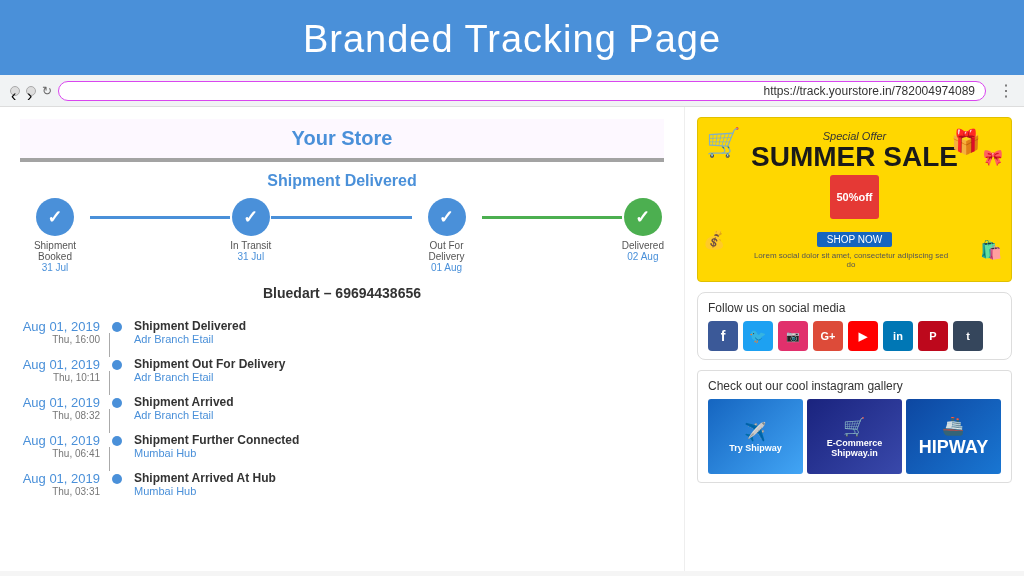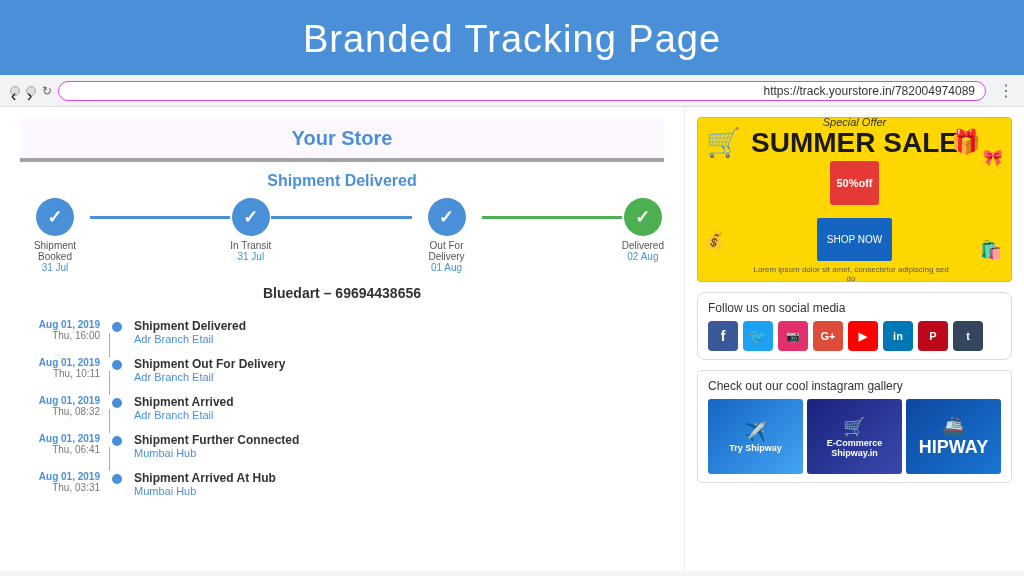--- a/index.html
+++ b/index.html
@@ -164,22 +164,22 @@
       background: #aaa;
     }
     .timeline-item:last-child::before { display: none; }
     .timeline-date {
       width: 80px;
       text-align: right;
       flex-shrink: 0;
     }
     .timeline-date .date {
       color: #4A90D9;
-      font-size: 10px;
-      font-weight: bold;
+      font-size: 13px;
+      font-weight: normal;
     }
     .timeline-date .day {
       color: #777;
       font-size: 10px;
     }
     .timeline-dot {
       width: 10px; height: 10px;
       border-radius: 50%;
       background: #4A90D9;
       margin-top: 3px;
@@ -232,21 +232,21 @@
       font-size: 11px;
       padding: 16px 6px;
       border-radius: 3px;
       display: inline-block;
       margin: 2px 0;
     }
     .ad-shop-btn {
       background: #1565C0;
       color: white;
       font-size: 10px;
-      padding: 16px 10px;
+      padding: 2px 10px;
       border-radius: 2px;
       display: inline-block;
       margin-top: 11px;
     }
 
     
     .social-section {
       border: 1px solid #ddd;
       border-radius: 8px;
       padding: 8px 10px;
@@ -434,21 +434,21 @@
       <div style="position:absolute;bottom:30px;left:5px;font-size:18px;">💰</div>
       <div style="position:absolute;bottom:20px;right:8px;font-size:18px;">🛍️</div>
       <div style="position:absolute;top:30px;right:8px;font-size:16px;">🎀</div>
       <div class="ad-inner">
         <div class="ad-special">Special Offer</div>
         <div class="ad-title">SUMMER SALE</div>
         <div style="display:flex;align-items:center;justify-content:center;gap:6px;">
           <span class="ad-discount">50%off</span>
         </div>
         <div class="ad-shop-btn">SHOP NOW</div>
-        <div style="font-size:8px;color:#555;margin-top:4px;max-width:200px;">Lorem ipsum dolor sit amet, consectetur adipiscing sed do</div>
+        <div style="font-size:8px;color:#555;margin-top:4px;max-width:200px;">Lorem social dolor sit amet, consectetur adipiscing sed do</div>
       </div>
     </div>
 
     <div class="social-section">
       <div class="social-title">Follow us on social media</div>
       <div class="social-icons">
         <div class="social-icon si-fb">f</div>
         <div class="social-icon si-tw">🐦</div>
         <div class="social-icon si-ig" style="font-size:11px;">📷</div>
         <div class="social-icon si-gp" style="font-size:11px;">G+</div>

